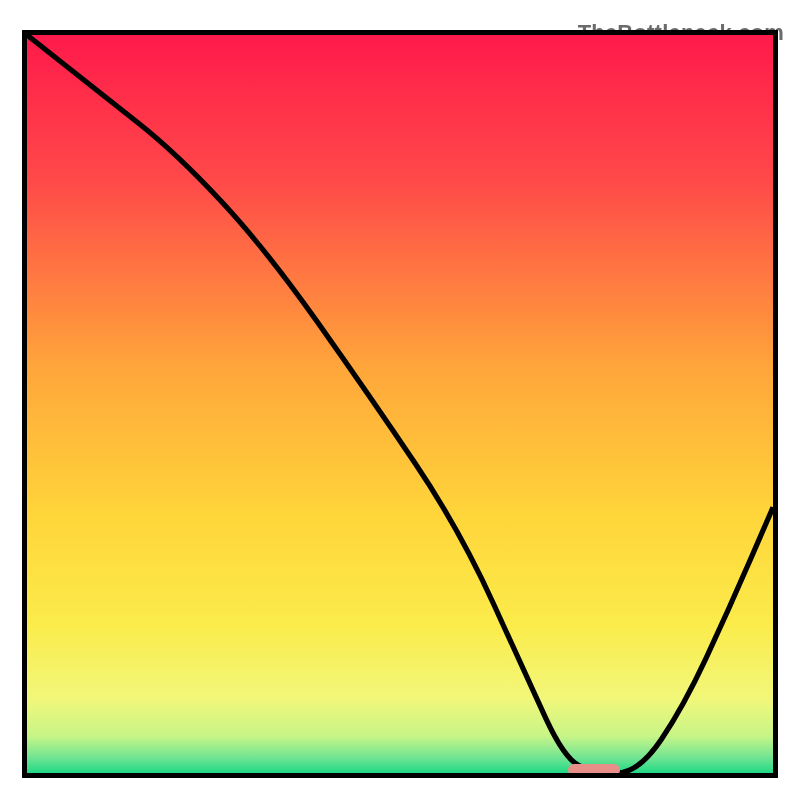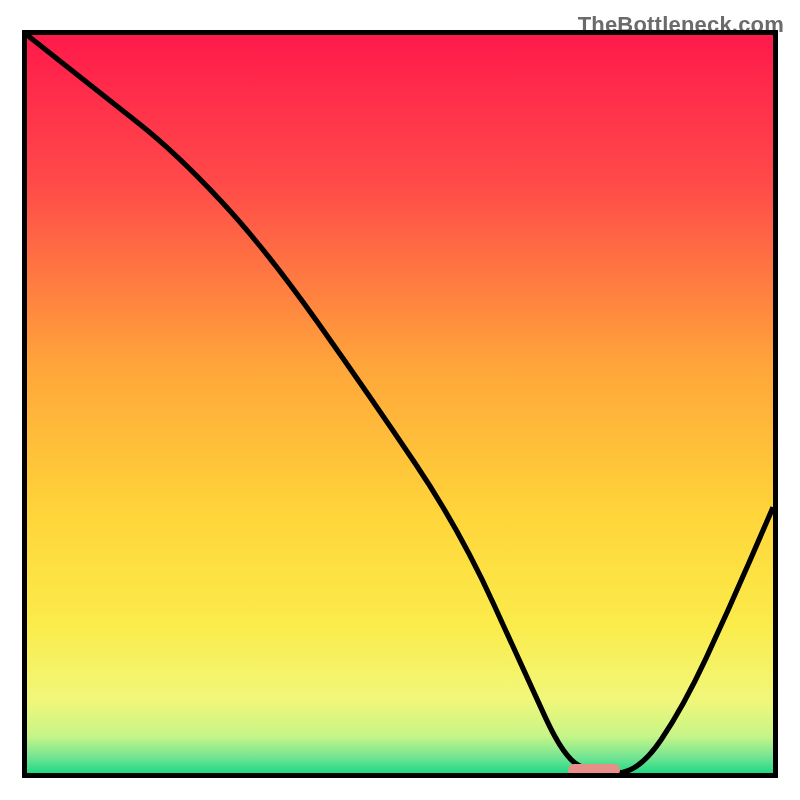--- a/index.html
+++ b/index.html
@@ -11,21 +11,21 @@
     font-family: Arial, Helvetica, sans-serif;
     overflow: hidden;
   }
   .stage {
     position: relative;
     width: 800px;
     height: 800px;
   }
   .watermark {
     position: absolute;
-    top: 12px;
+    top: 20px;
     right: 16px;
     font-size: 22px;
     font-weight: 600;
     color: #6b6b6b;
     letter-spacing: 0.2px;
   }
   .plot-frame {
     position: absolute;
     left: 22px;
     top: 30px;

